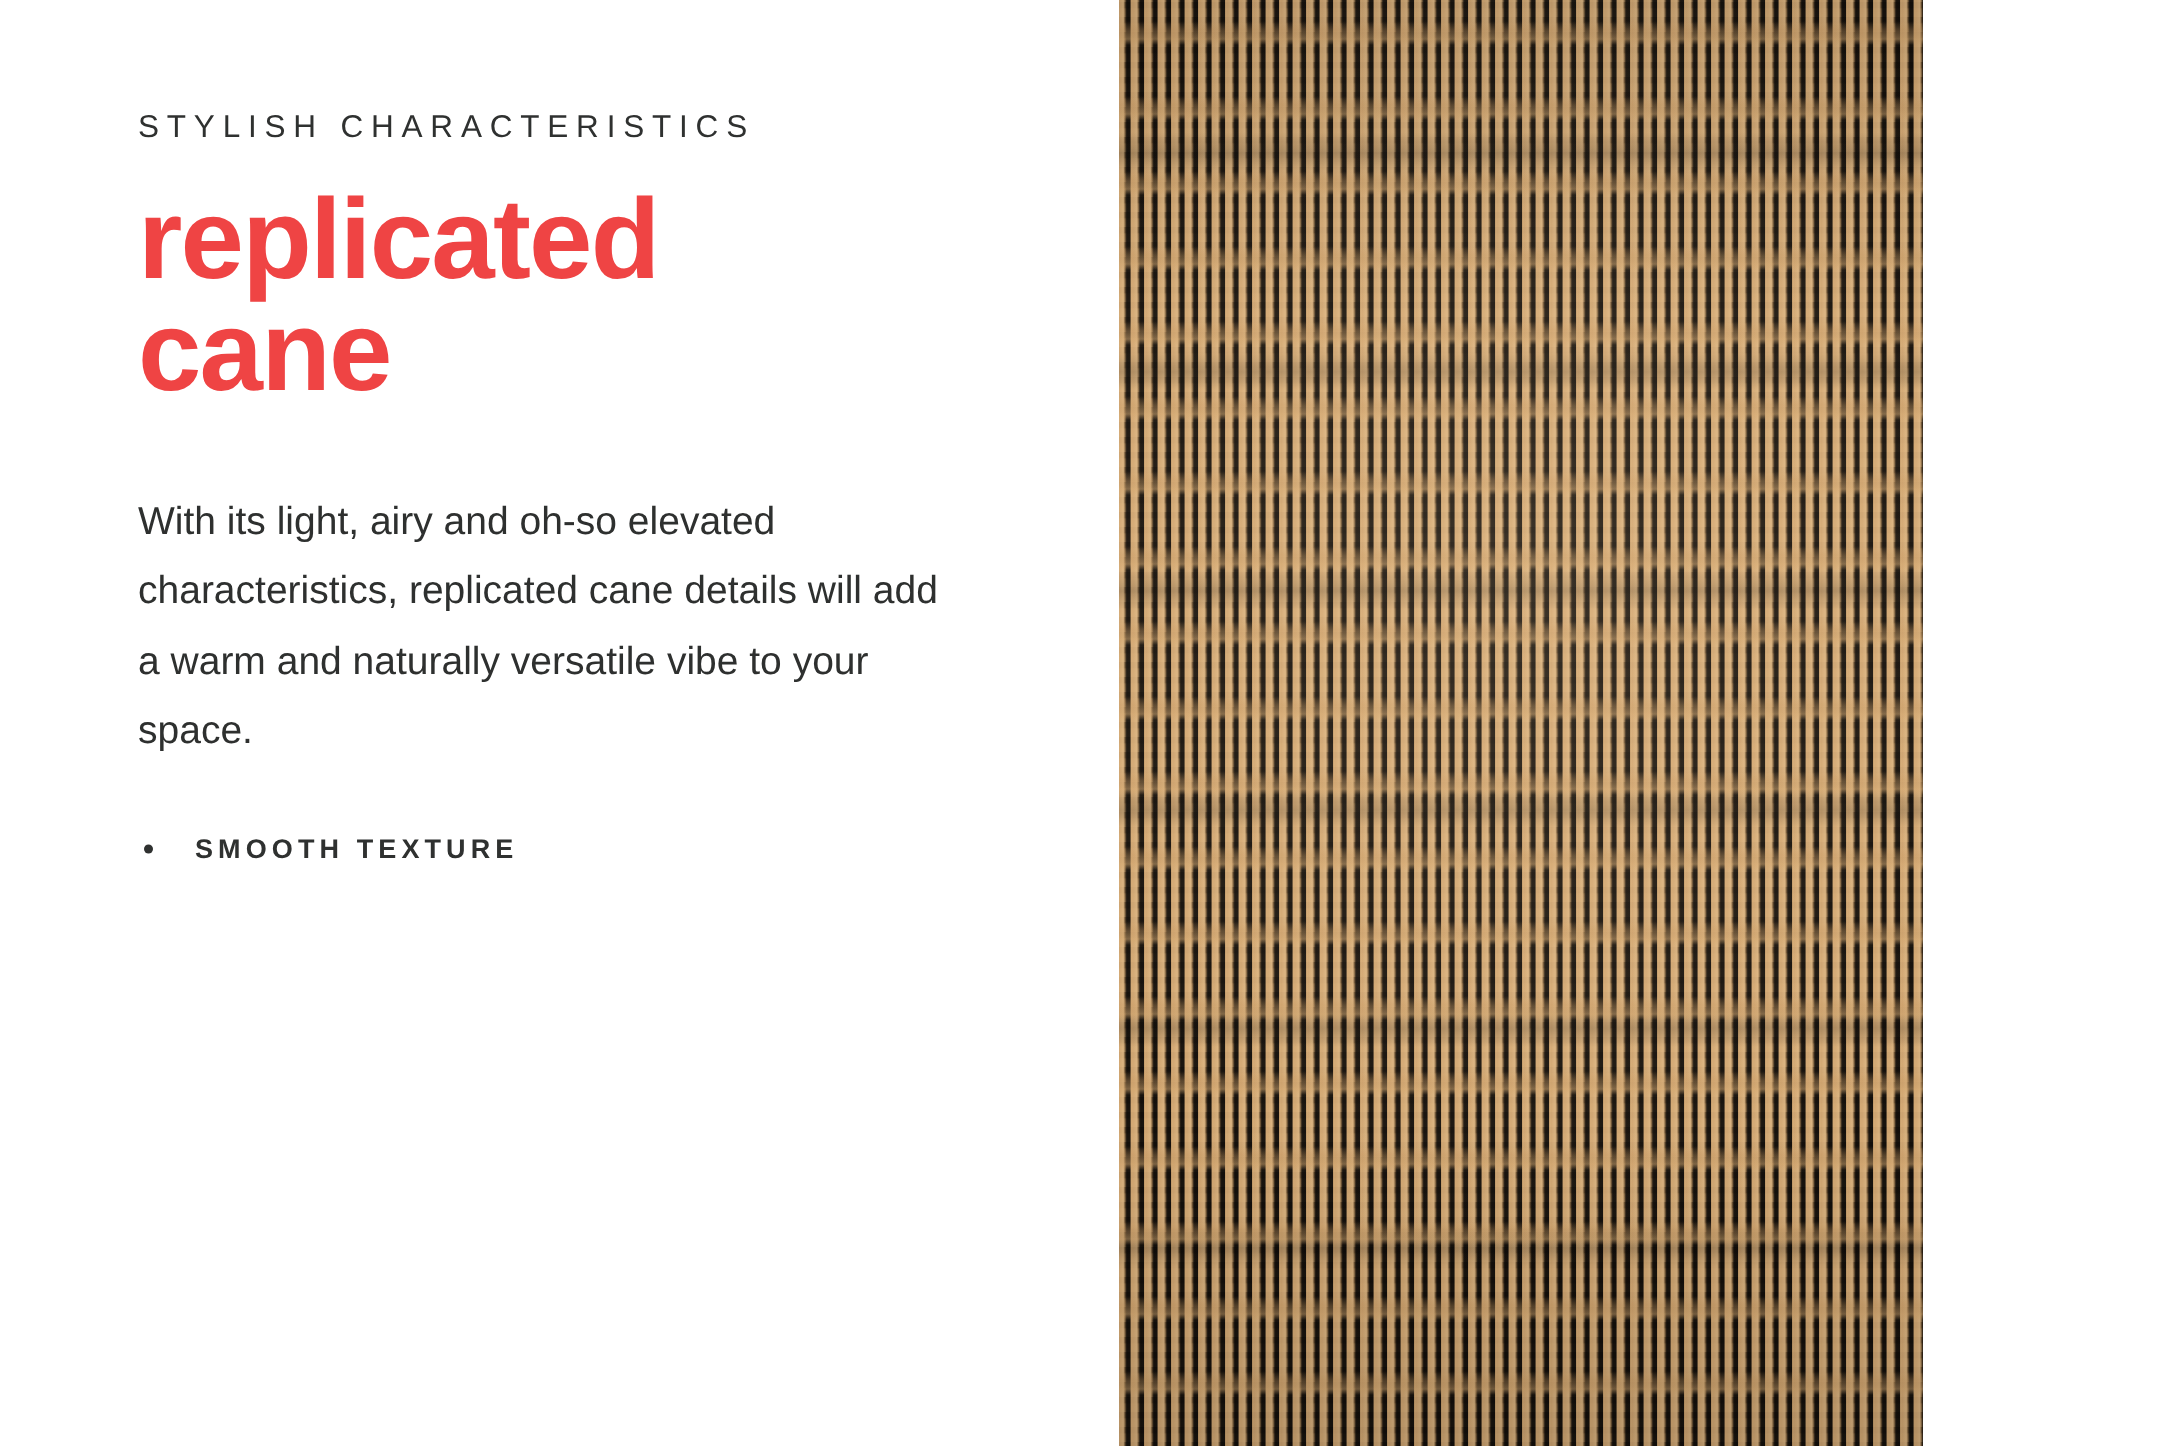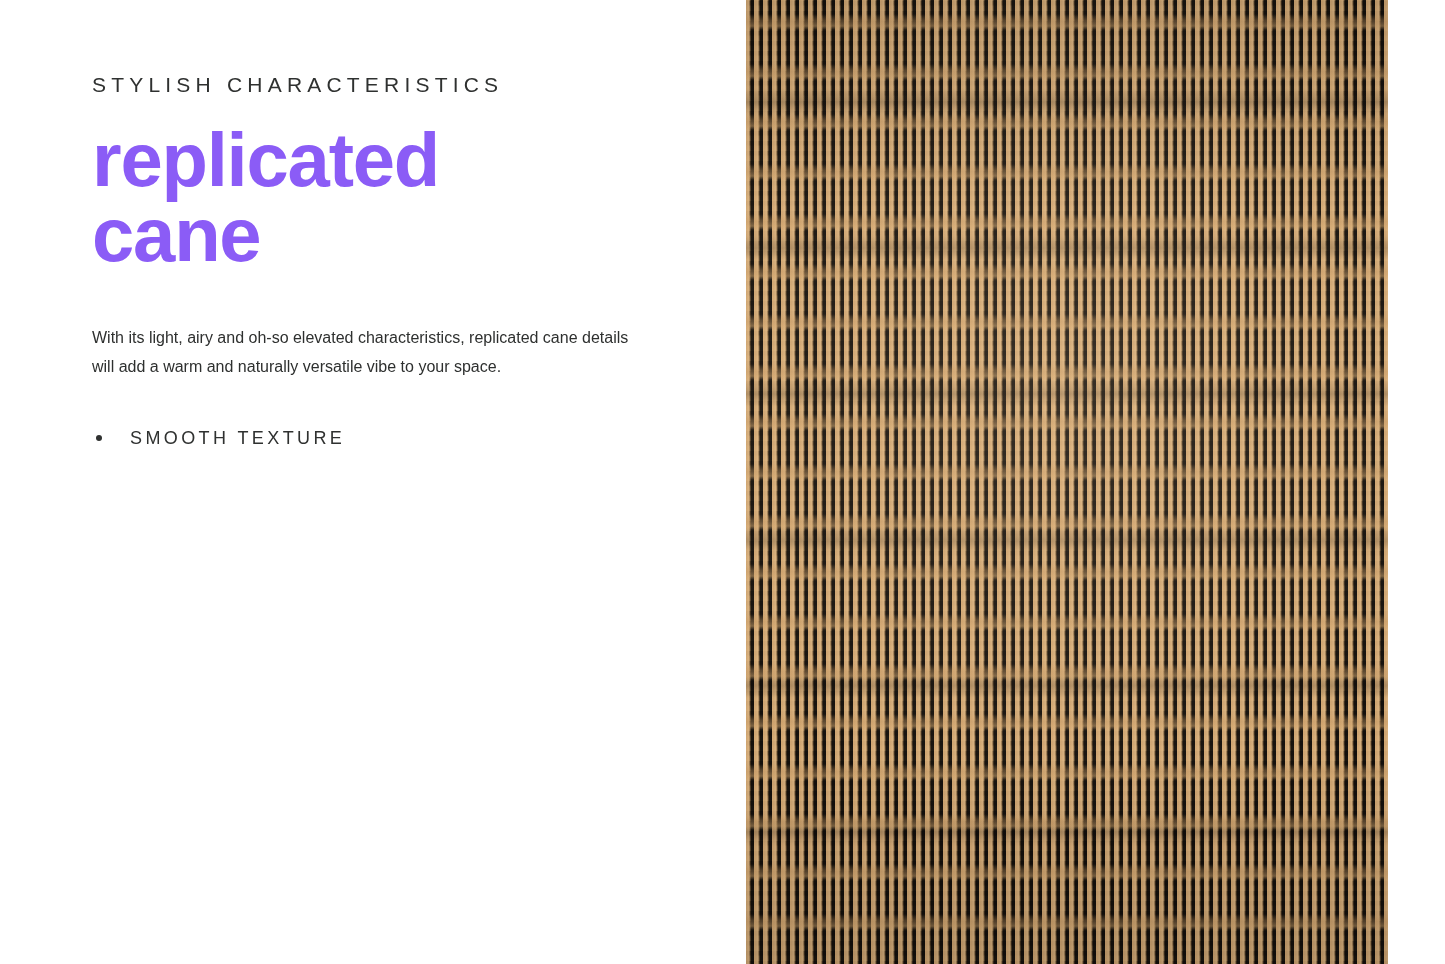--- a/index.html
+++ b/index.html
@@ -8,21 +8,21 @@
   }
   body {
     width: 1445px;
     height: 964px;
     background: #ffffff;
     font-family: "Liberation Sans", sans-serif;
     overflow: hidden;
   }
   .page {
     position: relative;
-    width: 1388px;
+    width: 1282px;
     height: 964px;
     display: flex;
     background: #ffffff;
   }
   .left-panel {
     width: 746px;
     height: 964px;
     background: #ffffff;
     position: relative;
     box-sizing: border-box;
@@ -41,28 +41,28 @@
     color: #2f3130;
     font-weight: 400;
     text-transform: uppercase;
     margin: 0 0 26px 0;
     line-height: 1.2;
   }
   .headline {
     font-size: 76px;
     line-height: 0.98;
     font-weight: 700;
-    color: #8b5cf6;
+    color: #ef4444;
     letter-spacing: -1.2px;
     margin: 0;
     max-width: 430px;
   }
   .body-copy {
     margin-top: 52px;
-    font-size: 16px;
+    font-size: 26px;
     line-height: 1.78;
     color: #2e302f;
     font-weight: 400;
     max-width: 548px;
   }
   .bullets {
     margin: 44px 0 0 0;
     padding: 0;
     list-style: none;
   }
@@ -85,20 +85,21 @@
     top: 10px;
     width: 6px;
     height: 6px;
     background: #2f3130;
     border-radius: 50%;
     display: block;
   }
   .bullets li .txt {
     display: block;
     white-space: pre-line;
+    font-weight: bold;
   }
 
   
   .image-panel {
     flex: 1 1 auto;
     position: relative;
     overflow: hidden;
     background: #2a2219;
   }
   .weave {

